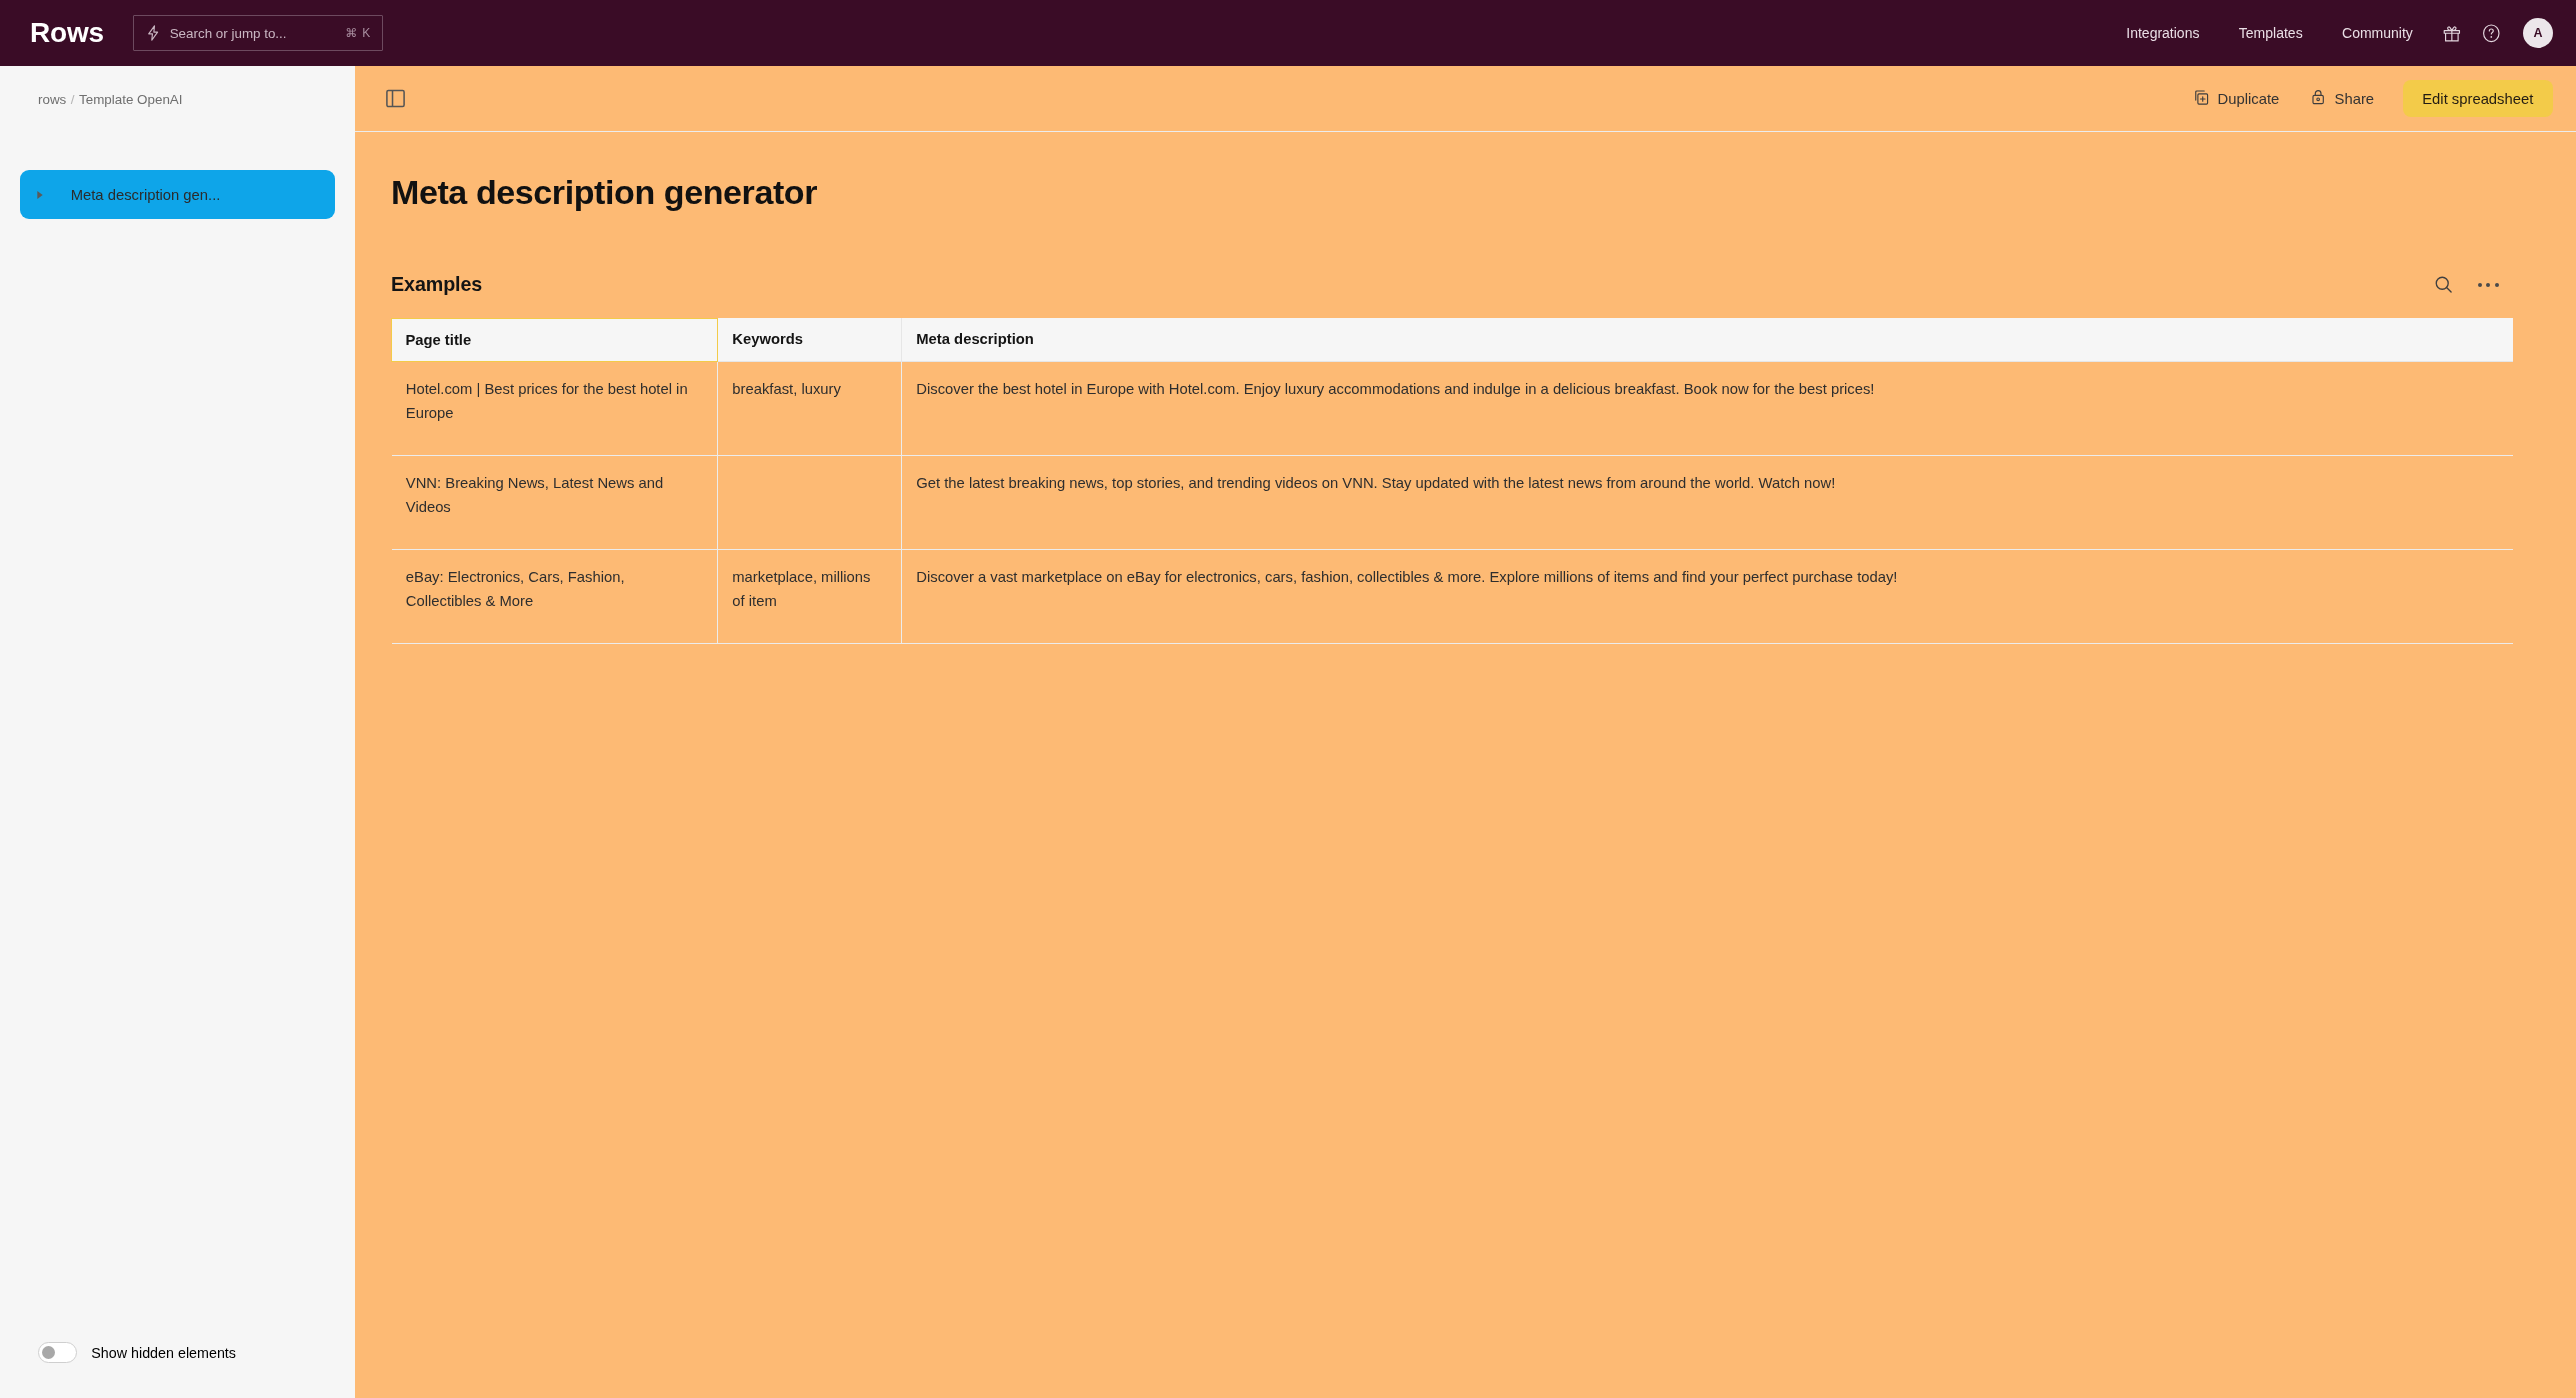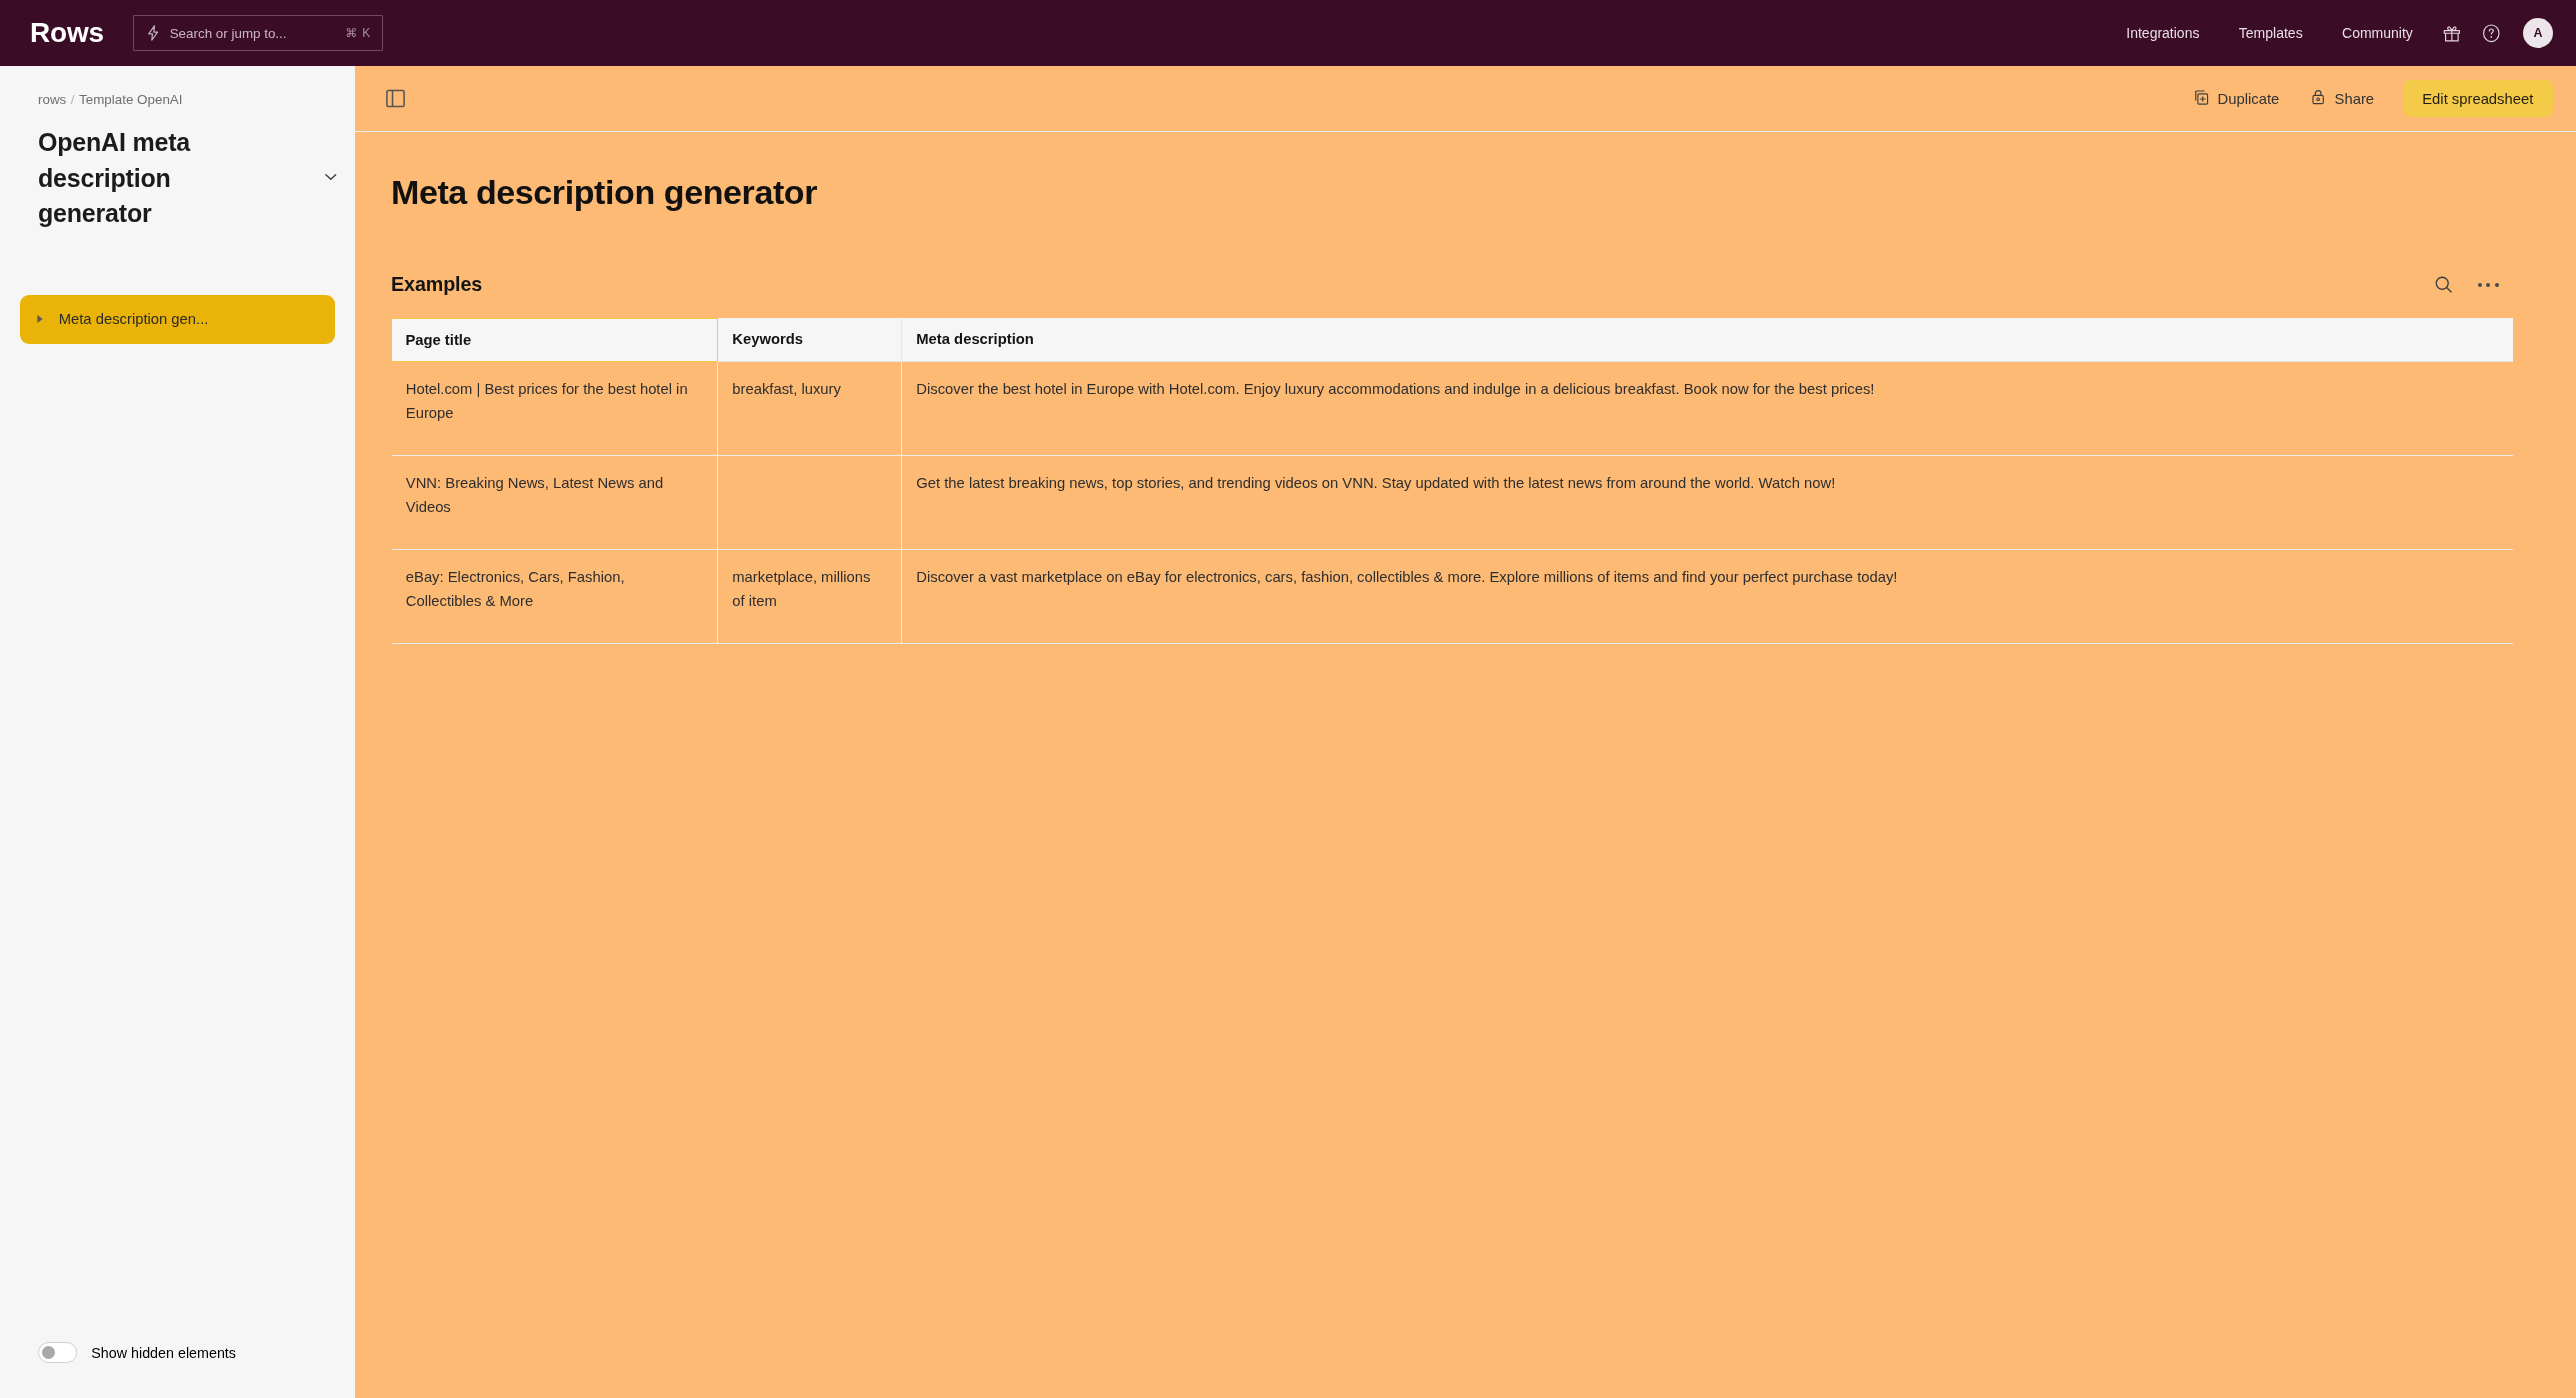--- a/index.html
+++ b/index.html
@@ -128,25 +128,25 @@
   .doc-caret {
     margin-left: auto;
     margin-top: 43px;
     cursor: pointer;
     flex: 0 0 auto;
   }
   .nav-tree { margin-top: 63px; padding: 0 19.7px; }
   .tree-item {
     display: flex;
     align-items: center;
-    gap: 15px;
+    gap: 27px;
     height: 49px;
     padding: 0 16px;
     border-radius: 9px;
-    background: #eab308;
+    background: #0ea5e9;
     cursor: pointer;
   }
   .tree-item .label {
     font-size: 14.8px;
     color: #2b2b2b;
     white-space: nowrap;
     overflow: hidden;
     text-overflow: ellipsis;
   }
   .sidebar-footer {
@@ -339,28 +339,20 @@
 </div>
 
 <div class="body-wrap">
 
   <aside class="sidebar">
 
     <div class="breadcrumb">
       <span class="crumb">rows</span><span class="sep">/</span><span class="crumb">Template OpenAI</span>
     </div>
 
-    <div class="doc-title-row">
-      <div class="doc-title">OpenAI meta description generator</div>
-      <div class="doc-caret">
-        <svg width="11.6" height="8" viewBox="0 0 13 9">
-            <path d="M1 2l5.5 5L12 2" stroke="#3d3d3d" stroke-width="1.6" fill="none" stroke-linecap="round" stroke-linejoin="round"></path>
-          </svg>
-      </div>
-    </div>
 
     <nav class="nav-tree">
       <div class="tree-item">
         <span>
           <svg width="8" height="9.8" viewBox="0 0 9 11">
               <path d="M1.5 1l6 4.5-6 4.5z" fill="#5a5a5a"></path>
             </svg>
         </span>
         <span class="label">Meta description gen...</span>
       </div>

